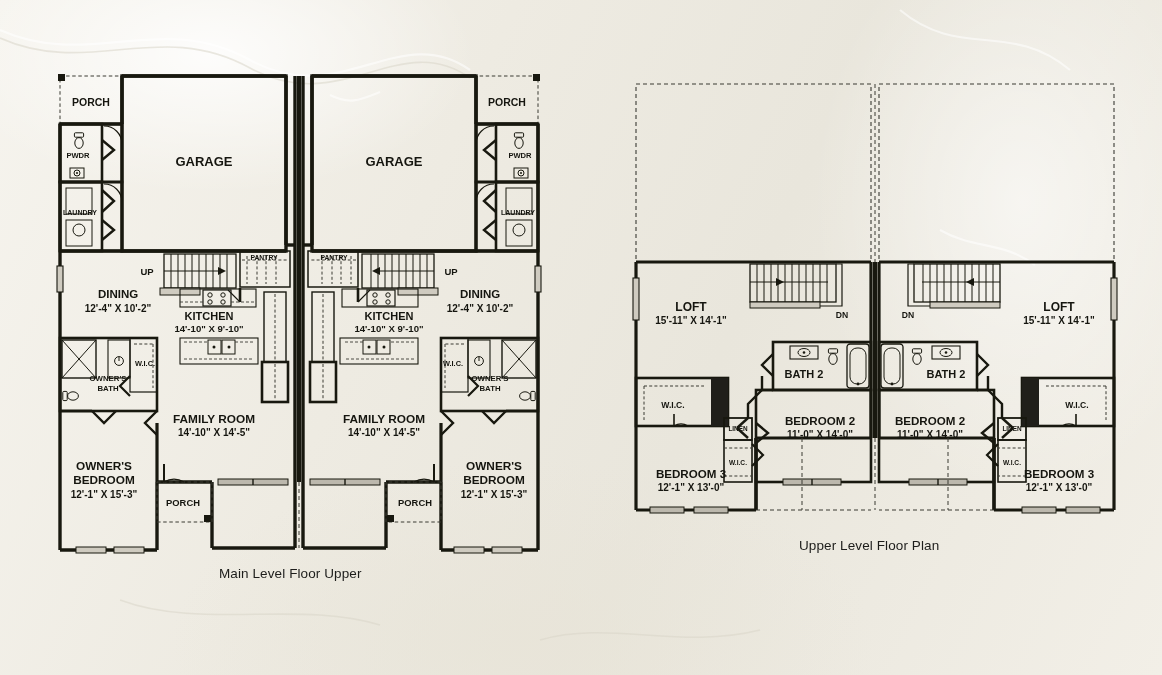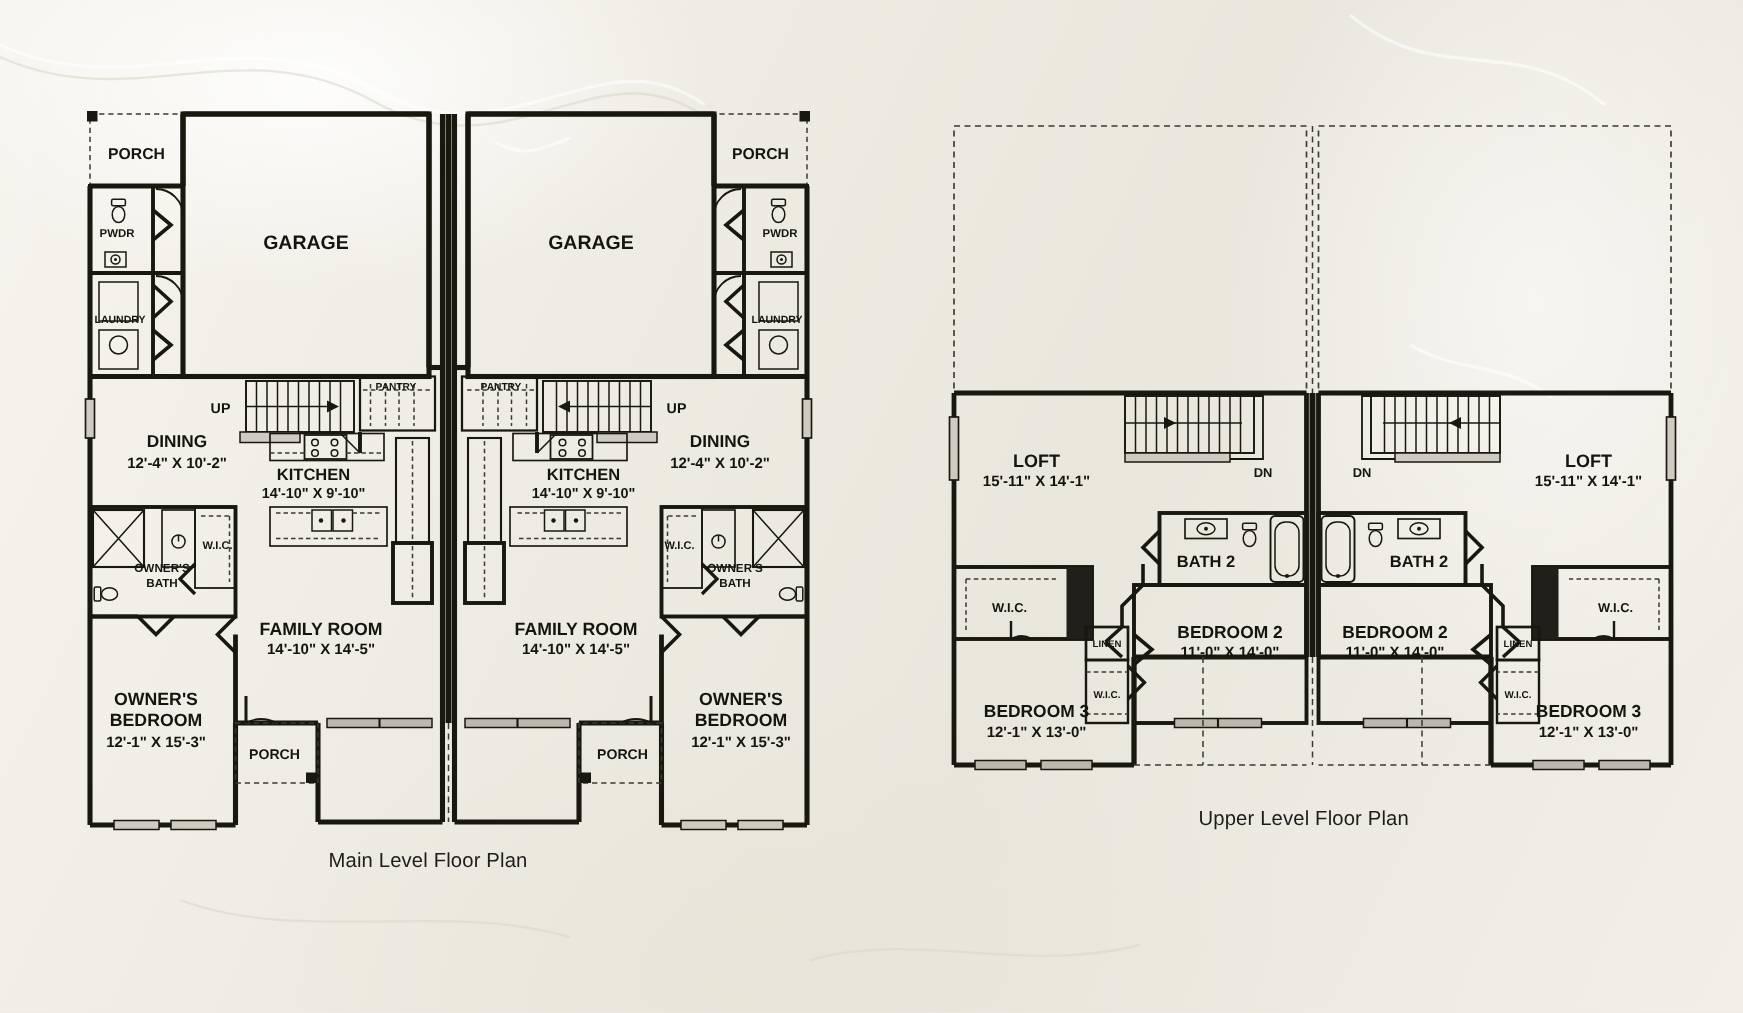--- a/index.html
+++ b/index.html
@@ -673,14 +673,14 @@
     <text x="449" y="330" font-size="8.6" font-weight="bold" text-anchor="middle">W.I.C.</text>
     <text x="384" y="353" font-size="6.4" font-weight="bold" text-anchor="middle">LINEN</text>
     <text x="384" y="387" font-size="6.6" font-weight="bold" text-anchor="middle">W.I.C.</text>
     <text x="302" y="347" font-size="11.6" font-weight="bold" text-anchor="middle">BEDROOM 2</text>
     <text x="302" y="360" font-size="10" font-weight="bold" text-anchor="middle">11'-0" X 14'-0"</text>
     <text x="431" y="400" font-size="11.6" font-weight="bold" text-anchor="middle">BEDROOM 3</text>
     <text x="431" y="413" font-size="10" font-weight="bold" text-anchor="middle">12'-1" X 13'-0"</text>
   </g>
 </svg>
 
-<div class="cap" style="left:219px;top:566px">Main Level Floor Plan</div>
+<div class="cap" style="left:219px;top:566px">Main Level Floor Upper</div>
 <div class="cap" style="left:799px;top:538px">Upper Level Floor Plan</div>
 
 </body></html>

